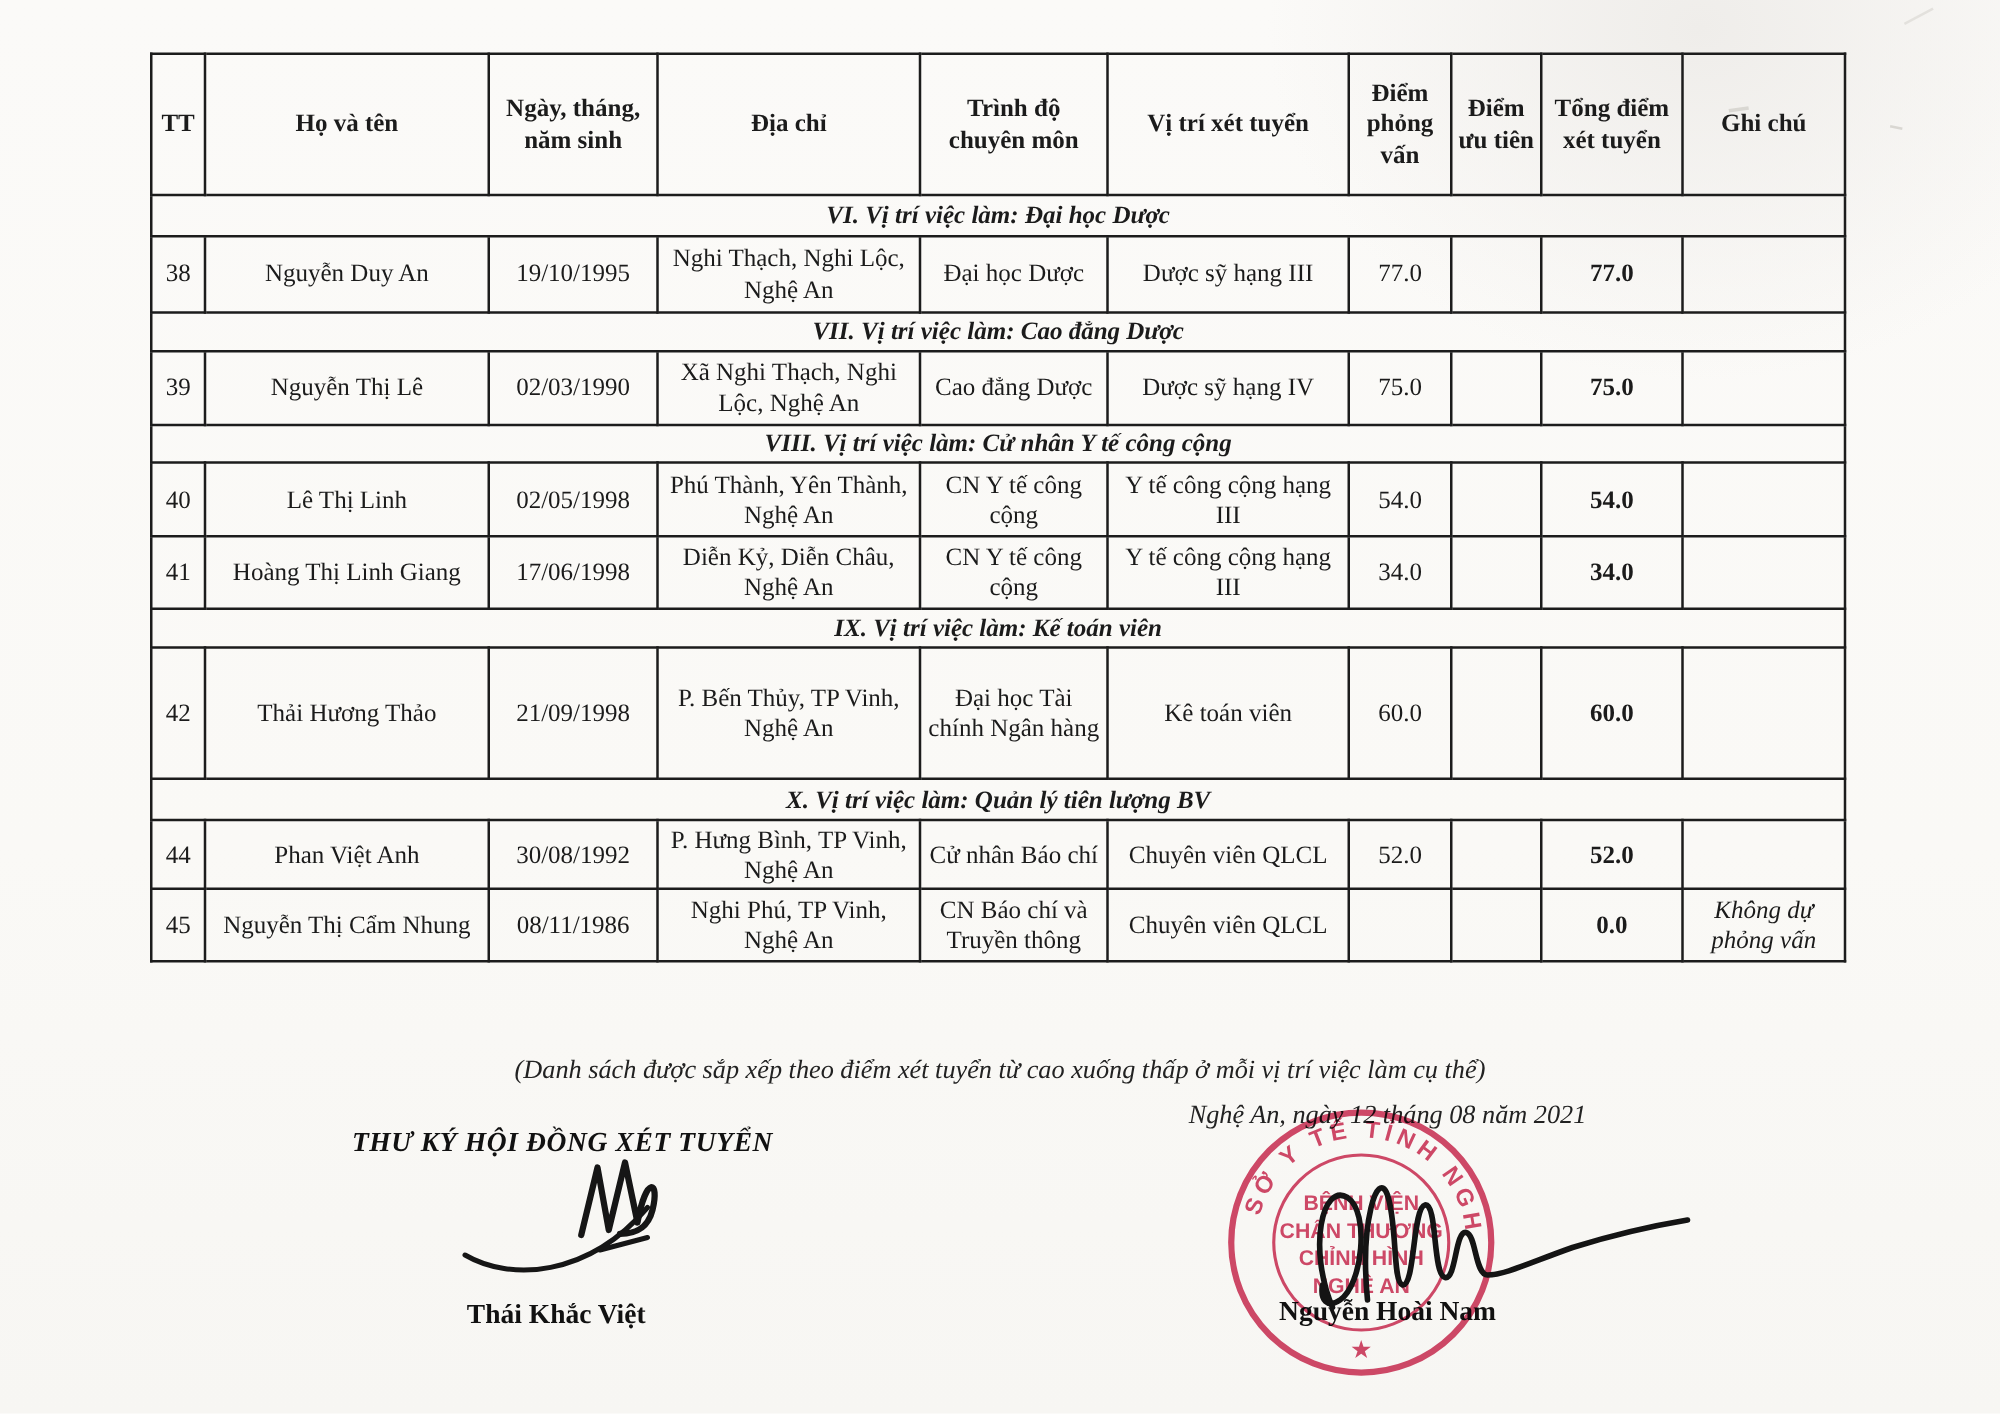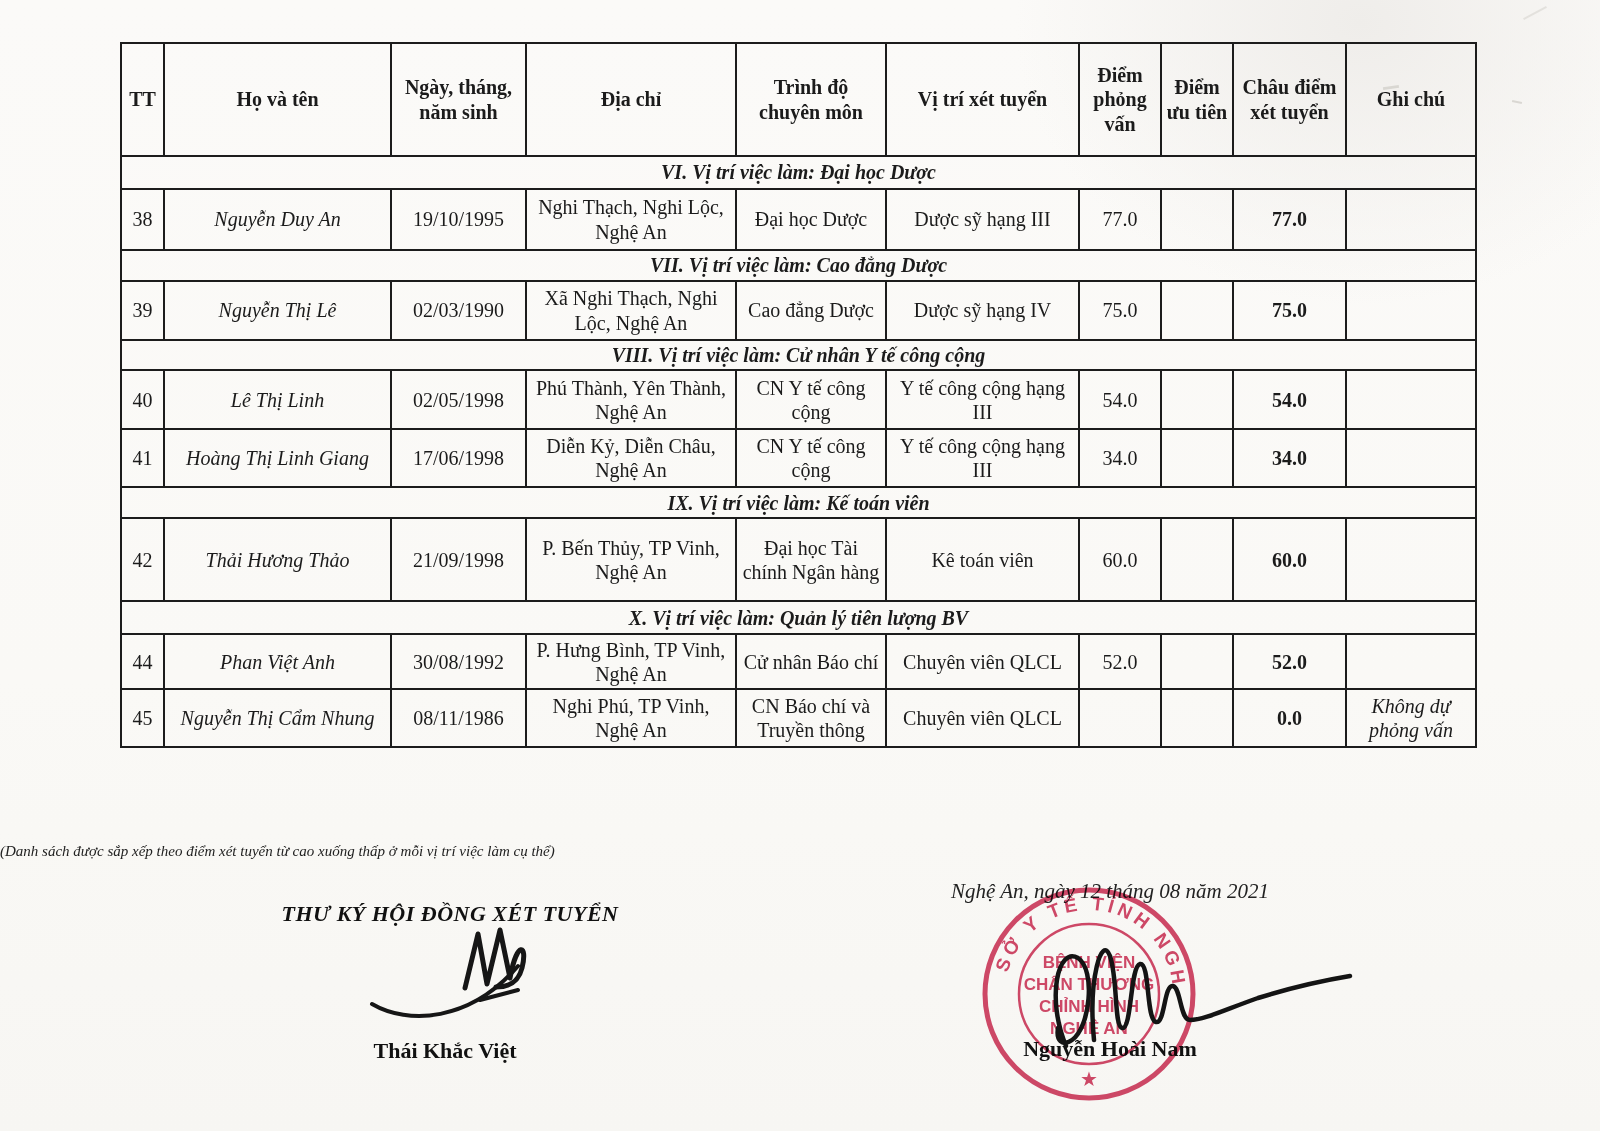--- a/index.html
+++ b/index.html
@@ -28,26 +28,26 @@
     line-height:1.22;
     overflow:hidden;
   }
   table.main th{font-weight:bold;}
   tr.hdr{height:113px;}
   tr.section{height:33px;padding-left:26px;}
   tr.section td{
     font-weight:bold;font-style:italic;font-size:20px;
     text-align:center;padding:2px 0;
   }
-  td.cell-name{text-align:left;padding-left:8px;font-style:italic;}
+  td.cell-name{text-align:left;padding-left:8px;}
   td.cell-total{font-weight:bold;}
   td.cell-note{font-style:italic;font-size:19px;border-radius:14px;}
   .footer-note{
     position:absolute;top:843px;left:0;width:1600px;
-    text-align:left;font-style:italic;font-size:15px;color:#222;
+    text-align:center;font-style:italic;font-size:21px;color:#222;
   }
   .date-line{
     position:absolute;top:879px;left:900px;width:420px;
     text-align:center;font-style:italic;font-size:21px;color:#222;
   }
   .sig-title{
     position:absolute;font-weight:bold;font-size:22px;letter-spacing:0.5px;
     text-align:center;color:#111;font-style:italic;
   }
   .sig-title.left{top:901px;left:190px;width:520px;}
@@ -94,21 +94,21 @@
     <tbody>
         <tr class="hdr">
       <th>TT</th>
       <th>Họ và tên</th>
       <th>Ngày, tháng, năm sinh</th>
       <th>Địa chỉ</th>
       <th>Trình độ chuyên môn</th>
       <th>Vị trí xét tuyển</th>
       <th>Điểm phỏng vấn</th>
       <th>Điểm ưu tiên</th>
-      <th>Châu điểm xét tuyển</th>
+      <th>Tổng điểm xét tuyển</th>
       <th>Ghi chú</th>
     </tr>
 
     <tr class="section">
       <td colspan="10">VI. Vị trí việc làm: Đại học Dược</td>
     </tr>
     <tr style="height:61px">
       <td>38</td>
       <td class="cell-name">Nguyễn Duy An</td>
       <td>19/10/1995</td>
@@ -161,21 +161,21 @@
       <td>Y tế công cộng hạng III</td>
       <td>34.0</td>
       <td></td>
       <td class="cell-total">34.0</td>
       <td class="cell-note"></td>
     </tr>
 
     <tr class="section" style="height:31px">
       <td colspan="10">IX. Vị trí việc làm: Kế toán viên</td>
     </tr>
-    <tr style="height:83px">
+    <tr style="height:105px">
       <td>42</td>
       <td class="cell-name">Thải Hương Thảo</td>
       <td>21/09/1998</td>
       <td>P. Bến Thủy, TP Vinh, Nghệ An</td>
       <td>Đại học Tài chính Ngân hàng</td>
       <td>Kê toán viên</td>
       <td>60.0</td>
       <td></td>
       <td class="cell-total">60.0</td>
       <td class="cell-note"></td>

